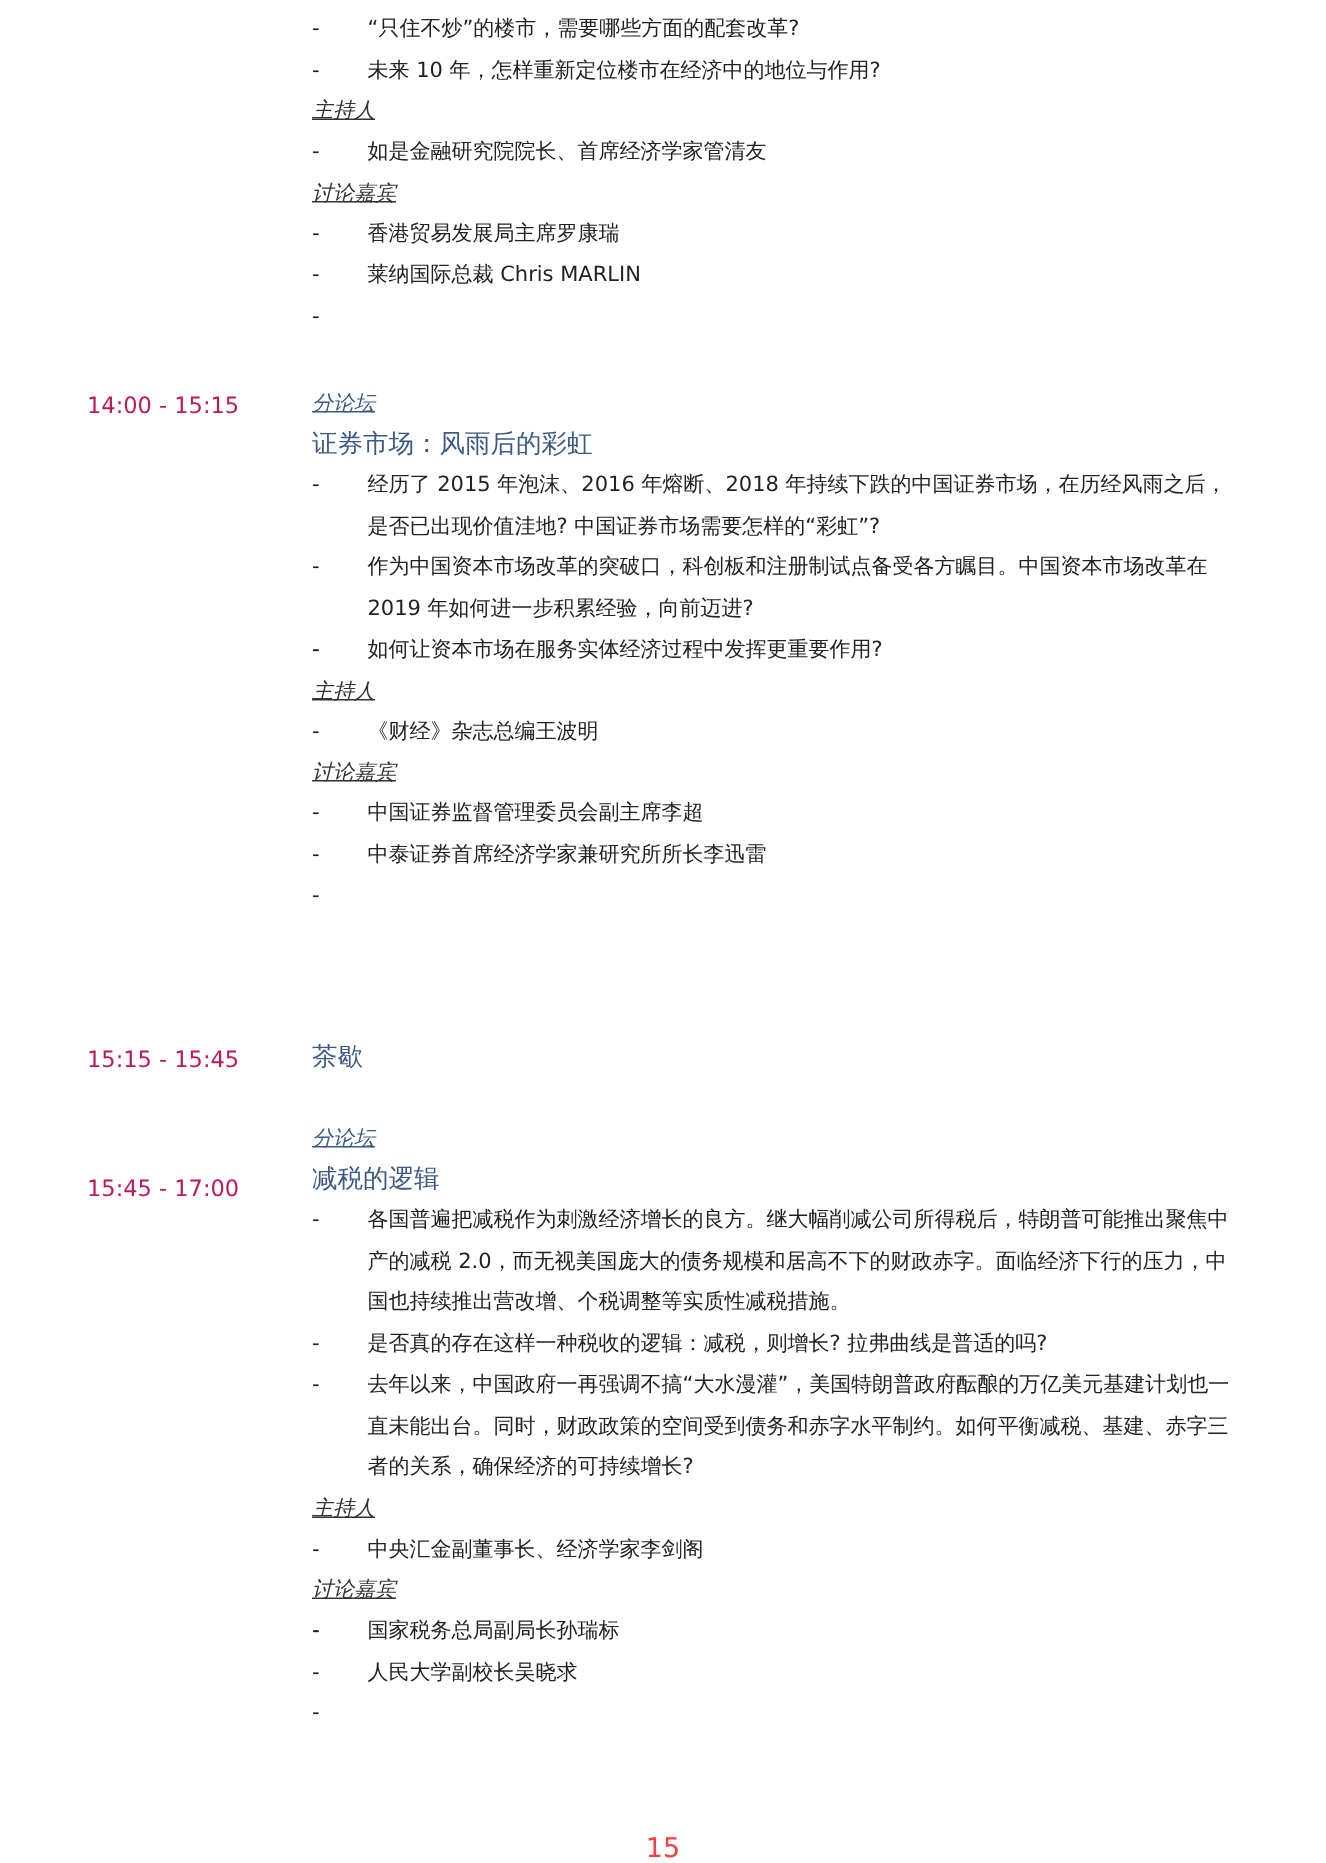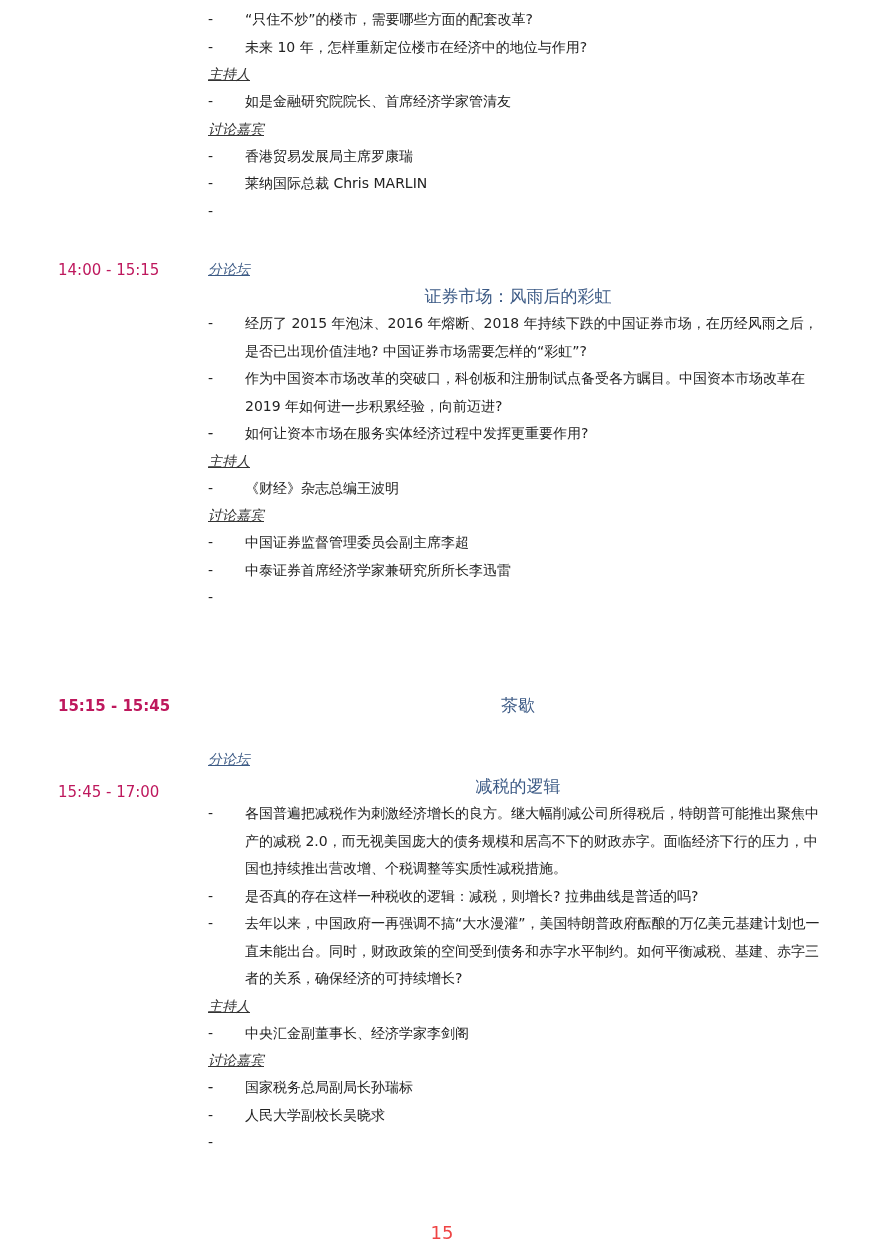--- a/index.html
+++ b/index.html
@@ -5,21 +5,21 @@
   html, body { margin: 0; padding: 0; }
   body {
     width: 884px; height: 1242px; background: #ffffff; position: relative;
     font-family: "DejaVu Sans", "Liberation Sans", sans-serif; color: #222;
     overflow: hidden;
   }
   .page { position: absolute; left: 0; top: 0; width: 884px; height: 1242px; }
   .time { position: absolute; left: 58px; font-size: 15px; color: #be185d; }
   .col { position: absolute; left: 208px; width: 620px; }
   .forum { font-size: 14px; color: #3c5a85; font-style: italic; text-decoration: underline; height: 26px; line-height: 26px; }
-  .topic { font-size: 17px; color: #3c5a85; height: 28px; line-height: 28px; text-align: center; }
+  .topic { font-size: 17px; color: #3c5a85; height: 28px; line-height: 28px; }
   .role { font-size: 14px; font-style: italic; text-decoration: underline; color: #333; height: 27px; line-height: 27px; }
   .item { position: relative; font-size: 14px; line-height: 27.5px; padding-left: 37px; color: #222; }
   .item .dash { position: absolute; left: 0; top: 0; width: 12px; }
   .pagenum { position: absolute; top: 1222px; left: 0; width: 884px; text-align: center; font-size: 18px; color: #ef4444; }
 </style>
 </head>
 <body>
 
 <div class="page">
 
@@ -43,21 +43,21 @@
     <div class="item"><span class="dash">-</span></div>
     <div class="item"><span class="dash">-</span><span>如何让资本市场在服务实体经济过程中发挥更重要作用?</span></div>
     <div class="role">主持人</div>
     <div class="item"><span class="dash">-</span><span>《财经》杂志总编王波明</span></div>
     <div class="role">讨论嘉宾</div>
     <div class="item"><span class="dash">-</span><span>中国证券监督管理委员会副主席李超</span></div>
     <div class="item"><span class="dash">-</span><span>中泰证券首席经济学家兼研究所所长李迅雷</span></div>
     <div class="item"><span class="dash">-</span><span></span></div>
   </div>
 
-  <div class="time" style="top:697px;font-weight:bold;">15:15 - 15:45</div>
+  <div class="time" style="top:697px;">15:15 - 15:45</div>
   <div class="col" style="top:691px;">
     <div class="topic">茶歇</div>
   </div>
 
   <div class="time" style="top:752px;margin-top:31px;">15:45 - 17:00</div>
   <div class="col" style="top:746px;">
     <div class="forum">分论坛</div>
     <div class="topic">减税的逻辑</div>
     <div class="item"><span class="dash">-</span><span>各国普遍把减税作为刺激经济增长的良方。继大幅削减公司所得税后，特朗普可能推出聚焦中产的减税 2.0，而无视美国庞大的债务规模和居高不下的财政赤字。面临经济下行的压力，中国也持续推出营改增、个税调整等实质性减税措施。</span></div>
     <div class="item"><span class="dash">-</span><span>是否真的存在这样一种税收的逻辑：减税，则增长? 拉弗曲线是普适的吗?</span></div>

